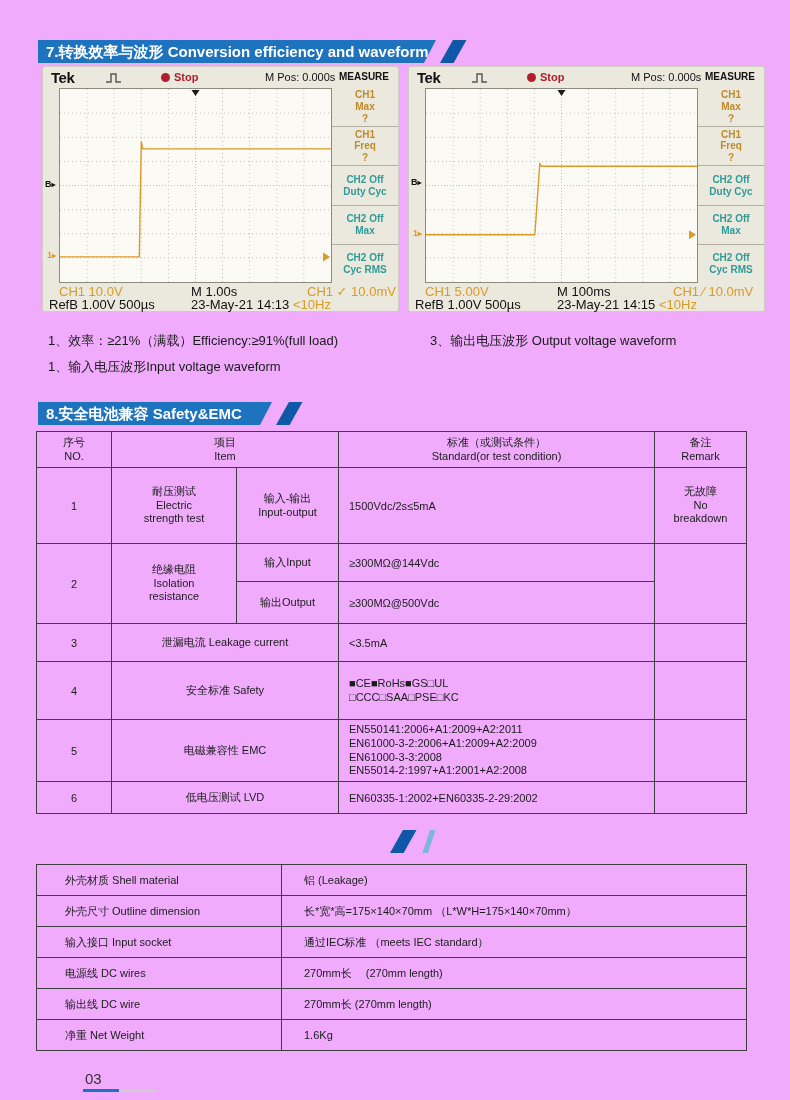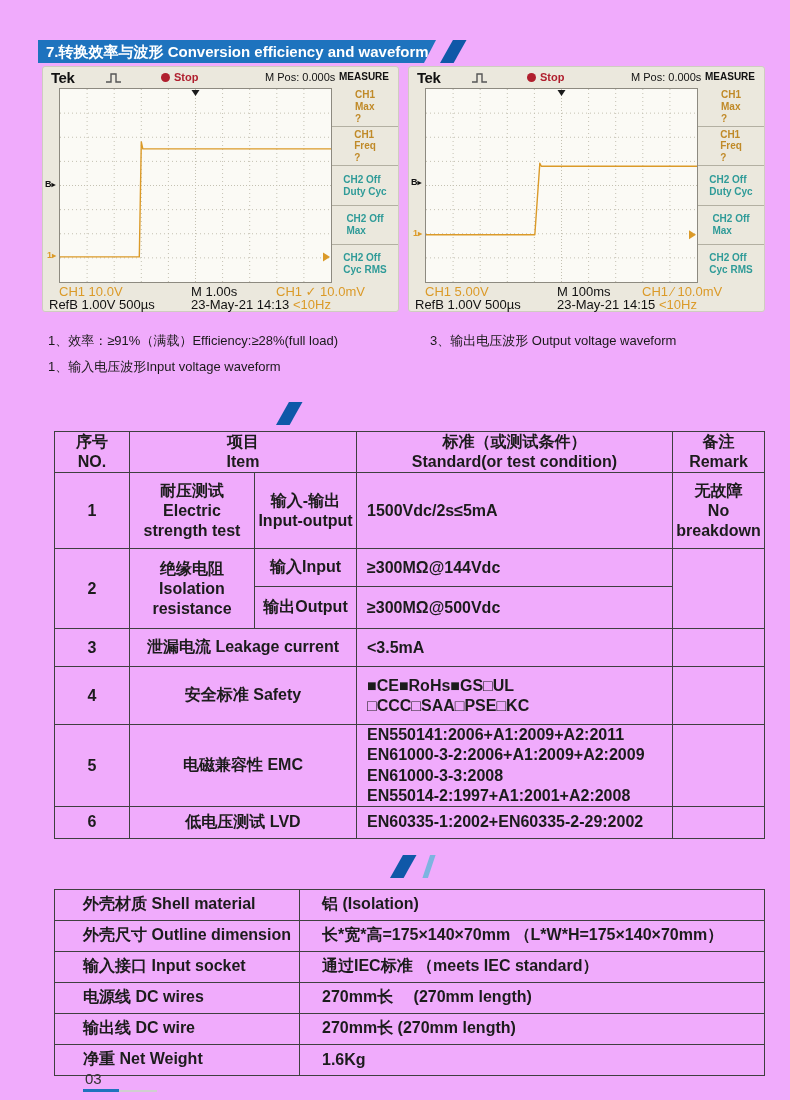--- a/index.html
+++ b/index.html
@@ -28,39 +28,39 @@
   .scope-top .mpos{position:absolute;left:222px;top:4px;color:#111;}
   .scope-top .measure{position:absolute;right:2px;top:4px;width:64px;text-align:center;color:#111;font-weight:bold;font-size:10px;}
   .scope-main{display:flex;height:195px;}
   .gutter{width:16px;position:relative;}
   .gmark{position:absolute;font-size:9px;font-weight:bold;line-height:10px;white-space:nowrap;}
   .gmark .arr{font-style:normal;font-size:8px;}
   .gmark.b{color:#111;left:2px;}
   .gmark.one{color:var(--orange);left:4px;}
   .graticule{width:271px;box-sizing:content-box;position:relative;background:#fbfaf5;border:1px solid #8d8a80;}
   .graticule svg{position:absolute;inset:0;width:100%;height:100%;}
-  .panel{flex:1;display:flex;flex-direction:column;font-size:10px;font-weight:bold;}
+  .panel{flex:1;display:flex;flex-direction:column;font-size:10px;font-weight:bold;text-align:center;}
   .panel-item{flex:1;display:flex;align-items:center;justify-content:center;white-space:pre-line;line-height:1.18;}
   .panel-item + .panel-item{border-top:1px solid #b3b0a2;}
   .scope-bottom{position:relative;height:28px;font-size:13px;}
   .scope-bottom span{position:absolute;white-space:nowrap;}
   .sb-ch{left:16px;top:1px;color:var(--orange);}
   .sb-time{left:148px;top:1px;color:#111;}
-  .sb-trig{left:233px;top:1px;color:var(--orange);}
+  .sb-trig{left:264px;top:1px;color:var(--orange);}
   .sb-ref{left:6px;top:14px;color:#111;}
   .sb-date{left:148px;top:14px;color:#111;}
   .sb-freq{left:250px;top:14px;color:var(--orange);text-align:right;}
 
   
   .notes{position:relative;margin:16px 0 0 48px;font-size:13px;color:#1a1a1a;}
   .notes .n{line-height:26px;}
   .notes .n3{position:absolute;left:382px;top:0;line-height:26px;}
 
   
-  table{border-collapse:collapse;table-layout:fixed;margin-left:54px;width:710px;font-size:16px;color:#1c1c1c;font-weight:bold;}
+  table{border-collapse:collapse;table-layout:fixed;margin-left:36px;width:710px;font-size:11px;color:#1c1c1c;}
   td{border:1px solid #3f3f3f;padding:0;vertical-align:middle;box-sizing:border-box;}
   .pre{white-space:pre-line;line-height:1.26;}
   .c{text-align:center;}
   .l{text-align:left;padding-left:10px;}
   .safety{margin-top:6px;}
   .mech{margin-top:11px;}
   .mech td{height:31px;}
   .mech .lbl{padding-left:28px;}
   .mech .val{padding-left:22px;}
 
@@ -208,26 +208,29 @@
         <span class="sb-time">M 100ms</span>
         <span class="sb-trig">CH1 ∕ 10.0mV</span>
         <span class="sb-ref">RefB 1.00V 500µs</span>
         <span class="sb-date">23-May-21 14:15</span>
         <span class="sb-freq">&lt;10Hz</span>
       </div>
     </div>
   </div>
 
   <div class="notes">
-    <div class="n">1、效率：≥91%（满载）Efficiency:≥28%(full load)</div>
+    <div class="n">1、效率：≥21%（满载）Efficiency:≥91%(full load)</div>
     <div class="n">1、输入电压波形Input voltage waveform</div>
     <div class="n3">3、输出电压波形 Output voltage waveform</div>
   </div>
 
   <div class="sec-header mt22">
+    <div class="bar" style="width:234px;">
+      <span>8.安全电池兼容 Safety&amp;EMC</span>
+    </div>
     <div class="stripe" style="left:238px;"></div>
   </div>
 
   <table class="safety">
     <colgroup>
         <col style="width:75px">
         <col style="width:125px">
         <col style="width:102px">
         <col style="width:316px">
         <col style="width:92px">
@@ -305,21 +308,21 @@
   </div>
 
   <table class="mech">
     <colgroup>
         <col style="width:245px">
         <col style="width:465px">
       </colgroup>
     <tbody>
         <tr>
       <td class="lbl">外壳材质  Shell material</td>
-      <td class="val">铝 (Isolation)</td>
+      <td class="val">铝 (Leakage)</td>
     </tr>
     <tr>
       <td class="lbl">外壳尺寸  Outline dimension</td>
       <td class="val">长*宽*高=175×140×70mm （L*W*H=175×140×70mm）</td>
     </tr>
     <tr>
       <td class="lbl">输入接口  Input socket</td>
       <td class="val">通过IEC标准 （meets IEC standard）</td>
     </tr>
     <tr>

